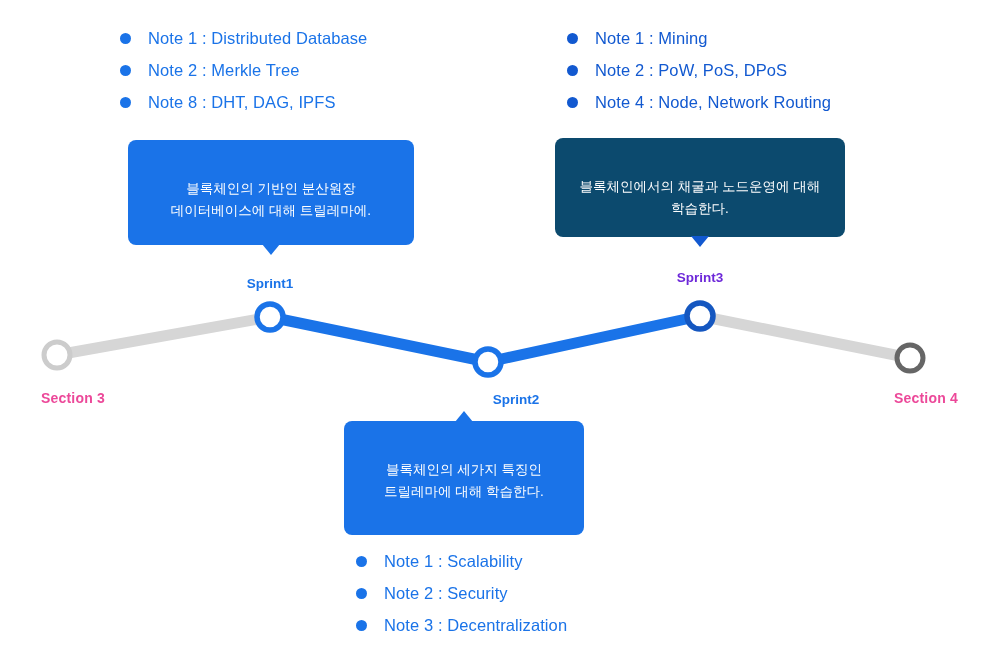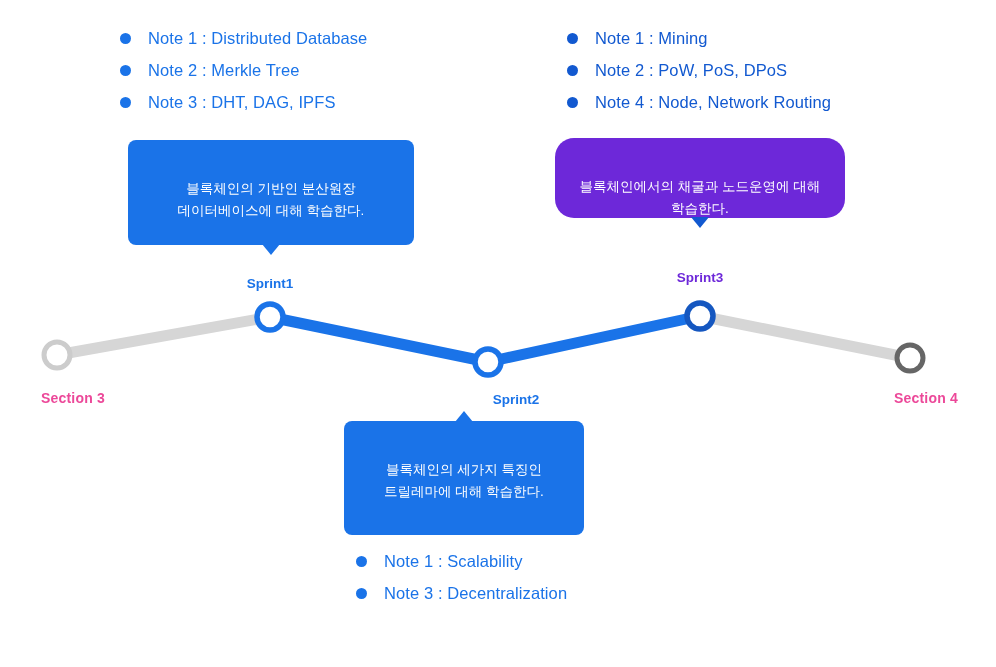--- a/index.html
+++ b/index.html
@@ -92,23 +92,22 @@
 
   #callout-sprint1 {
     left: 128px; top: 140px;
     width: 286px; height: 105px;
     background: #1a73e8;
   }
   #callout-sprint1 .tail-down { border-top: 11px solid #1a73e8; }
 
   #callout-sprint3 {
     left: 555px; top: 138px;
-    width: 290px; height: 80px;
-    background: #6d28d9;
-    border-radius: 19px;
+    width: 290px; height: 99px;
+    background: #0c4a6e;
   }
   #callout-sprint3 .tail-down { border-top: 11px solid #1259d0; }
 
   #callout-sprint2 {
     left: 344px; top: 421px;
     width: 240px; height: 114px;
     background: #1a73e8;
   }
   #callout-sprint2 .tail-up { border-bottom: 11px solid #1a73e8; }
 
@@ -153,21 +152,21 @@
     <div class="note-item">
       <span class="note-bullet"></span>
       <span class="note-text">Note 1 : Distributed Database</span>
     </div>
     <div class="note-item">
       <span class="note-bullet"></span>
       <span class="note-text">Note 2 : Merkle Tree</span>
     </div>
     <div class="note-item">
       <span class="note-bullet"></span>
-      <span class="note-text">Note 3 : DHT, DAG, IPFS</span>
+      <span class="note-text">Note 8 : DHT, DAG, IPFS</span>
     </div>
   </div>
 
   <div class="note-list" id="notes-right">
     <div class="note-item">
       <span class="note-bullet"></span>
       <span class="note-text">Note 1 : Mining</span>
     </div>
     <div class="note-item">
       <span class="note-bullet"></span>
@@ -179,26 +178,30 @@
     </div>
   </div>
 
   <div class="note-list" id="notes-bottom">
     <div class="note-item">
       <span class="note-bullet"></span>
       <span class="note-text">Note 1 : Scalability</span>
     </div>
     <div class="note-item">
       <span class="note-bullet"></span>
+      <span class="note-text">Note 2 : Security</span>
+    </div>
+    <div class="note-item">
+      <span class="note-bullet"></span>
       <span class="note-text">Note 3 : Decentralization</span>
     </div>
   </div>
 
   <div class="callout" id="callout-sprint1">
-    <div class="callout-text">블록체인의 기반인 분산원장 데이터베이스에 대해 학습한다.</div>
+    <div class="callout-text">블록체인의 기반인 분산원장 데이터베이스에 대해 트릴레마에.</div>
     <div class="callout-tail tail-down"></div>
   </div>
 
   <div class="callout" id="callout-sprint3">
     <div class="callout-text">블록체인에서의 채굴과 노드운영에 대해 학습한다.</div>
     <div class="callout-tail tail-down"></div>
   </div>
 
   <div class="callout" id="callout-sprint2">
     <div class="callout-text">블록체인의 세가지 특징인 트릴레마에 대해 학습한다.</div>

